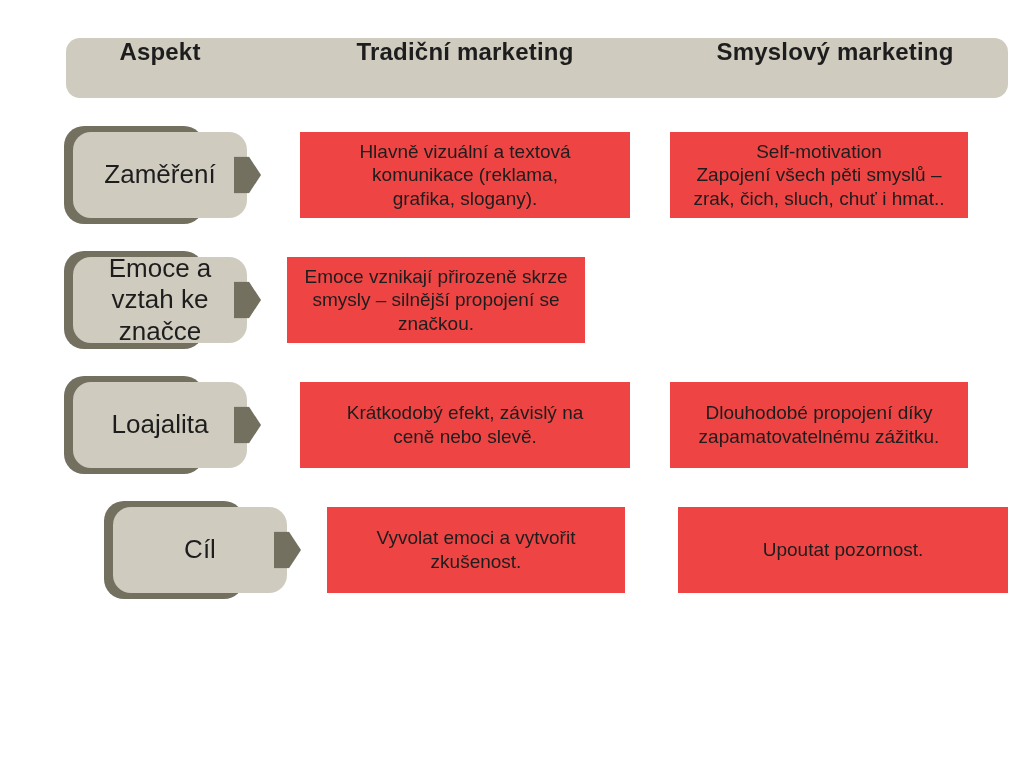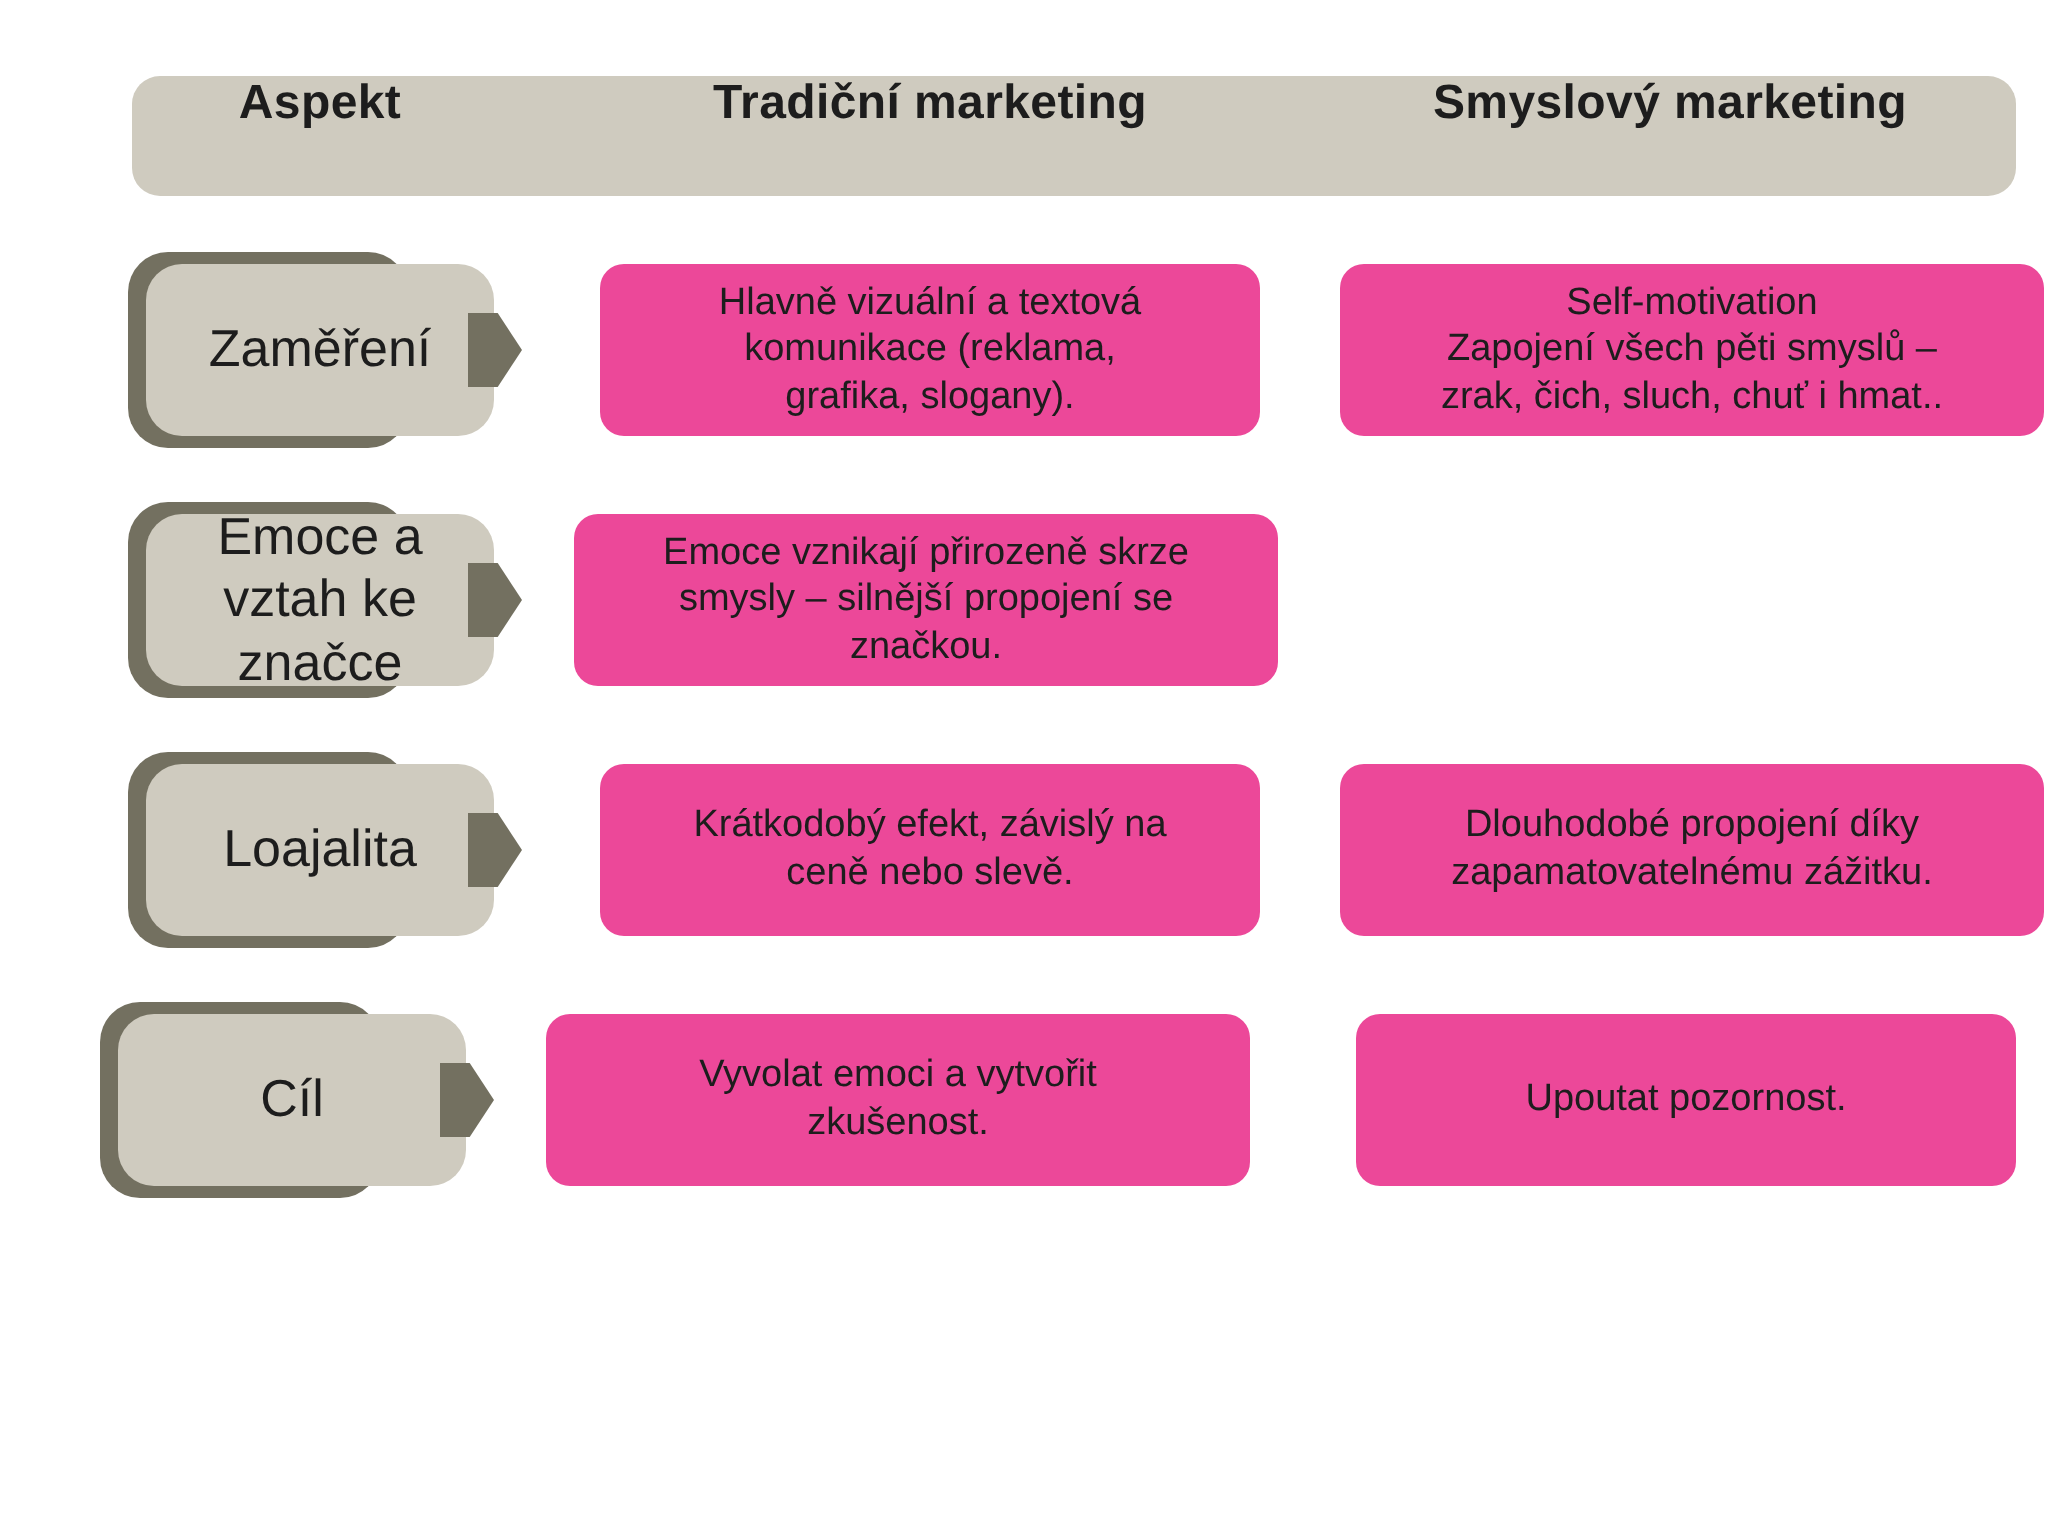--- a/index.html
+++ b/index.html
@@ -91,35 +91,35 @@
     transform: translateY(-50%);
     width: 27px;
     height: 37px;
     background: #737060;
     clip-path: polygon(0 0, 55% 0, 100% 50%, 55% 100%, 0 100%);
     z-index: 2;
   }
 
   
   .cell {
-    background: #ec4899;
-    border-radius: 12px;
+    background: #ef4444;
+    border-radius: 0;
     display: flex;
     align-items: center;
     justify-content: center;
     text-align: center;
     font-size: 19px;
     line-height: 1.24;
     white-space: pre-line;
     padding: 0 6px;
     box-sizing: border-box;
     flex: none;
   }
   .cell.trad { margin-left: 53px; width: 330px; }
-  .cell.sens { margin-left: 40px; width: 352px; }
+  .cell.sens { margin-left: 40px; width: 298px; }
 </style>
 </head>
 <body>
 
 <div class="stage">
 
   <div class="header">
     <div class="h-cell h-aspect">Aspekt</div>
     <div class="h-cell h-trad">Tradiční marketing</div>
     <div class="h-cell h-sens">Smyslový marketing</div>

